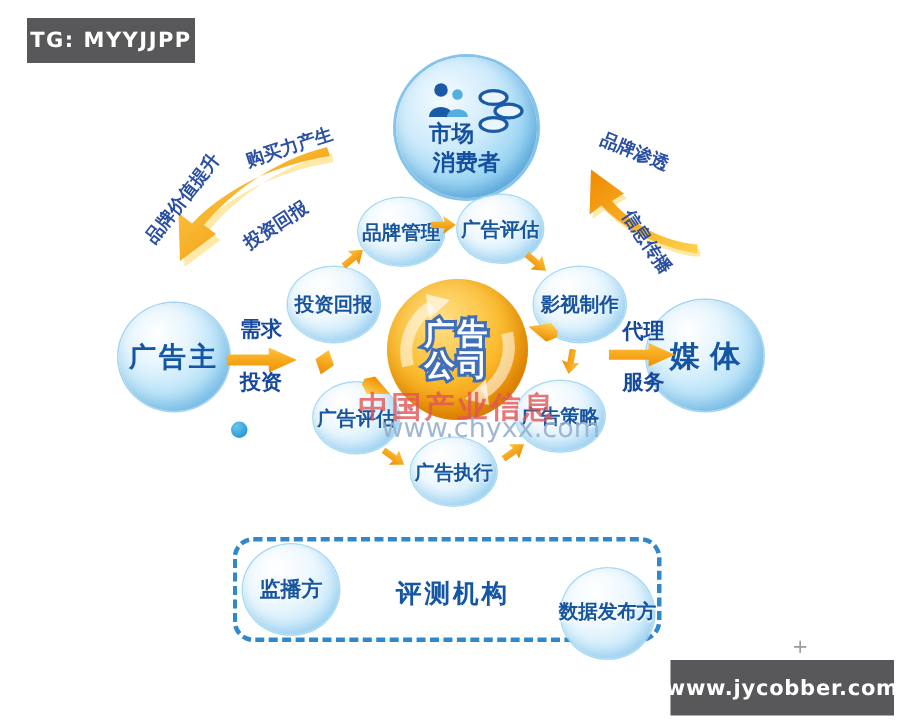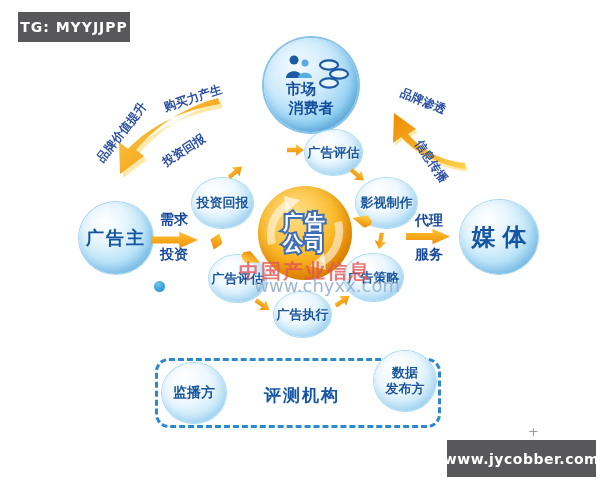--- a/index.html
+++ b/index.html
@@ -117,21 +117,21 @@
   <div class="sphere blue-big" style="left:79px; top:202px; width:74px; height:72px; font-size:18px; letter-spacing:2px;">
     <span>广告主</span>
   </div>
 
   <span class="flow-label" style="left:150px; top:211px; width:48px;">需求</span>
   <div class="flow-arrow" style="left:151px; top:231px; width:47px; height:18px;"></div>
   <span class="flow-label" style="left:150px; top:246px; width:48px;">投资</span>
   <div class="diamond"></div>
   <div class="dot"></div>
 
-  <div class="sphere blue-big" style="left:460px; top:200px; width:78px; height:74px; font-size:24px; letter-spacing:7px; padding-left:7px; box-sizing:border-box;">
+  <div class="sphere blue-big" style="left:431px; top:200px; width:78px; height:74px; font-size:20px; letter-spacing:7px; padding-left:7px; box-sizing:border-box;">
     <span>媒体</span>
   </div>
 
   <span class="flow-label" style="left:408px; top:212px; width:42px;">代理</span>
   <div class="flow-arrow" style="left:406px; top:228px; width:44px; height:17px;"></div>
   <span class="flow-label" style="left:408px; top:246px; width:42px;">服务</span>
 
   <div class="sphere center-sphere" style="left:258px; top:186px; width:94px; height:94px;">
     <svg class="icon-abs" style="left:0; top:0;" width="94" height="94" viewBox="0 0 94 94">
       <path d="M14,58 A36,36 0 0 1 30,18" stroke="rgba(255,255,255,.55)" stroke-width="8" fill="none"></path>
@@ -142,20 +142,23 @@
     <div class="stack">
       <span class="ol">广告</span>
       <span class="fg">广告</span>
     </div>
     <div class="stack">
       <span class="ol">公司</span>
       <span class="fg">公司</span>
     </div>
   </div>
 
+  <div class="sphere node" style="left:239px; top:132px; width:57px; height:45px;">
+    <span>品牌管理</span>
+  </div>
   <div class="sphere node" style="left:305px; top:130px; width:57px; height:45px;">
     <span>广告评估</span>
   </div>
   <div class="sphere node" style="left:192px; top:178px; width:61px; height:50px;">
     <span>投资回报</span>
   </div>
   <div class="sphere node" style="left:356px; top:178px; width:61px; height:50px;">
     <span>影视制作</span>
   </div>
   <div class="sphere node" style="left:209px; top:255px; width:57px; height:47px;">
@@ -178,21 +181,21 @@
   <div class="wedge" style="left:352px; top:214px; transform:rotate(15deg);"></div>
 
   <div class="wm1">中国产业信息</div>
   <div class="wm2">www.chyxx.com</div>
 
   <div class="dashed-panel"></div>
   <div class="sphere node" style="left:162px; top:363px; width:64px; height:60px; font-size:14px;">
     <span>监播方</span>
   </div>
   <div class="panel-title">评测机构</div>
-  <div class="sphere node" style="left:374px; top:351px; width:62px; height:60px; font-size:13px; flex-direction:column; line-height:16px;">
+  <div class="sphere node" style="left:374px; top:379px; width:62px; height:60px; font-size:13px; flex-direction:row; line-height:16px;">
     <span>数据</span>
     <span>发布方</span>
   </div>
 
   <span class="plus">+</span>
   <div class="badge" style="left:447px; top:440px; width:149px; height:37px; letter-spacing:0.5px;">
     <span>www.jycobber.com</span>
   </div>
 
 </div>

